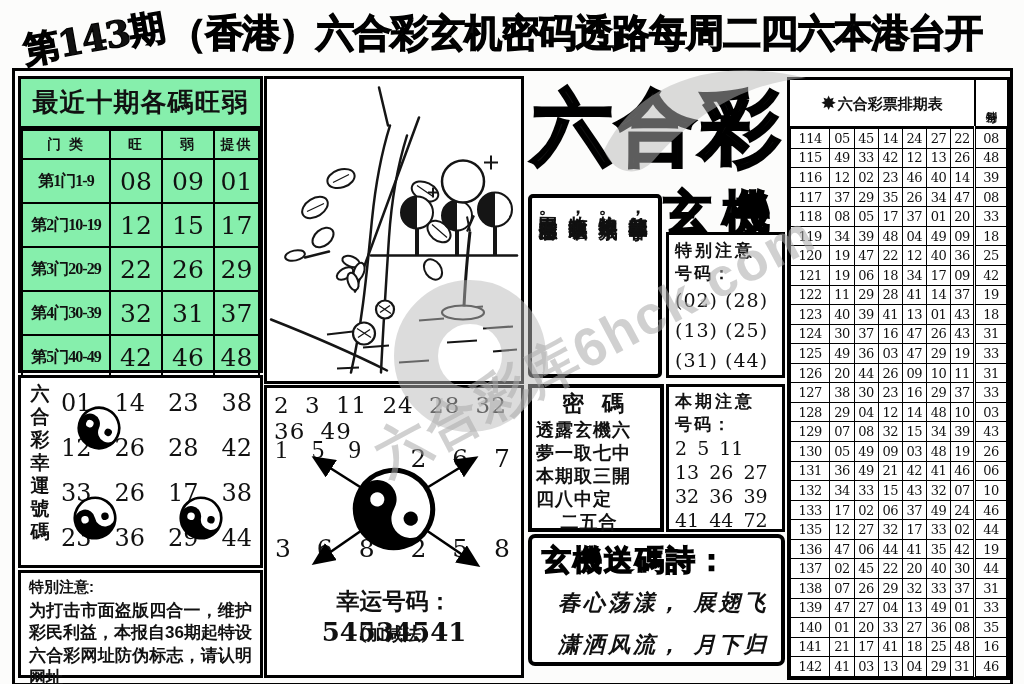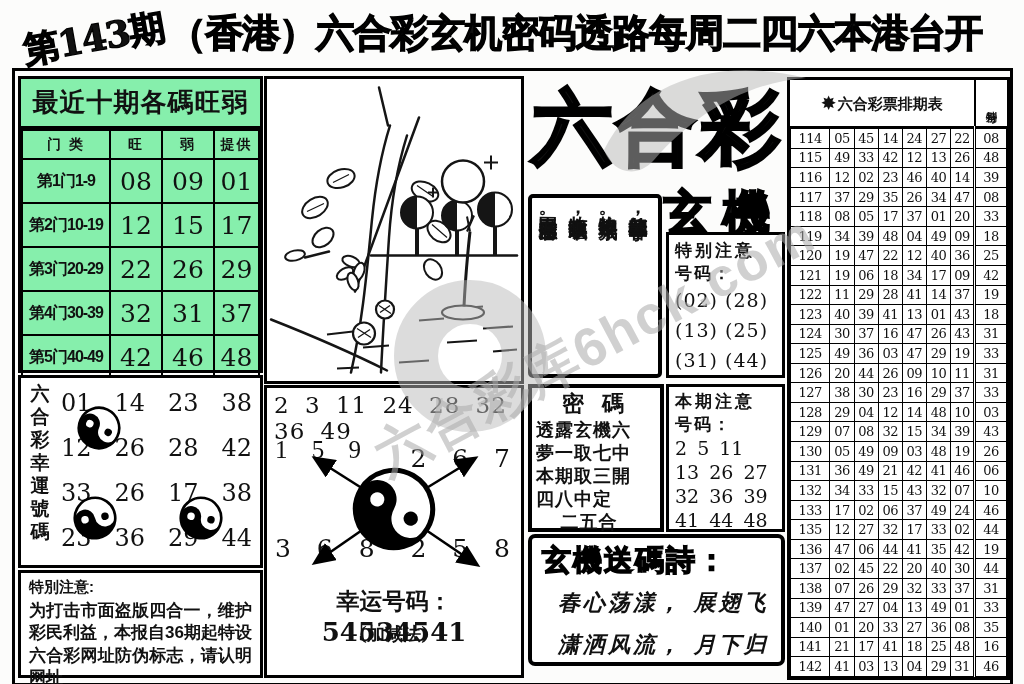--- a/index.html
+++ b/index.html
@@ -16,21 +16,21 @@
   .frame{left:12px;top:68px;width:995px;height:612px;border:3px solid #000;}
 
   
   .boxA{left:18px;top:76px;width:245px;height:297px;border:3px solid #000;box-sizing:border-box;background:#86efac;}
   .boxA-title{height:47px;line-height:47px;text-align:center;font-size:26px;font-weight:900;
       border-bottom:3px solid #000;letter-spacing:1px;font-family:"Liberation Sans",sans-serif;}
   table.hotcold{width:100%;border-collapse:collapse;table-layout:fixed;}
   table.hotcold th{height:25px;font-size:14px;font-weight:900;border:2px solid #000;
       font-family:"Liberation Sans",sans-serif;letter-spacing:2px;}
   table.hotcold td{border:2px solid #000;text-align:center;height:42px;padding:0;}
-  td.lbl{font-size:16px;font-weight:900;font-family:Liberation Sans, sans-serif;letter-spacing:-1px;}
+  td.lbl{font-size:16px;font-weight:900;font-family:Liberation Serif, serif;letter-spacing:-1px;}
   td.num{font-size:25px;}
 
   
   .boxB{left:18px;top:375px;width:245px;height:193px;border:3px solid #000;box-sizing:border-box;background:#fff;}
   .vtitle{position:absolute;left:7px;top:4px;width:24px;font-size:19px;font-weight:900;line-height:23px;
       text-align:center;font-family:"Liberation Sans",sans-serif;}
   .lucky-grid{position:absolute;left:40px;top:2px;right:8px;}
   .lucky-row{display:flex;justify-content:space-between;height:45px;align-items:center;font-size:24px;}
   .yy-s{position:absolute;width:44px;height:44px;z-index:2;}
   .yy1{left:56px;top:28px;} .yy2{left:52px;top:118px;} .yy3{left:158px;top:118px;}
@@ -349,21 +349,21 @@
       </div>
   </div>
 
   <div class="abs cur-attn">
     <div class="t">本期注意</div>
     <div class="s">号码：</div>
     <div>
         <div class="rep-line">2  5  11</div>
         <div class="rep-line">13 26 27</div>
         <div class="rep-line">32 36 39</div>
-        <div class="rep-line">41 44 48</div>
+        <div class="rep-line">41 44 72</div>
       </div>
   </div>
 
   <div class="abs gift-box">
     <div class="t">玄機送碼詩：</div>
     <div>
         <div class="rep-line">春心荡漾， 展翅飞</div>
         <div class="rep-line">潇洒风流， 月下归</div>
       </div>
   </div>

